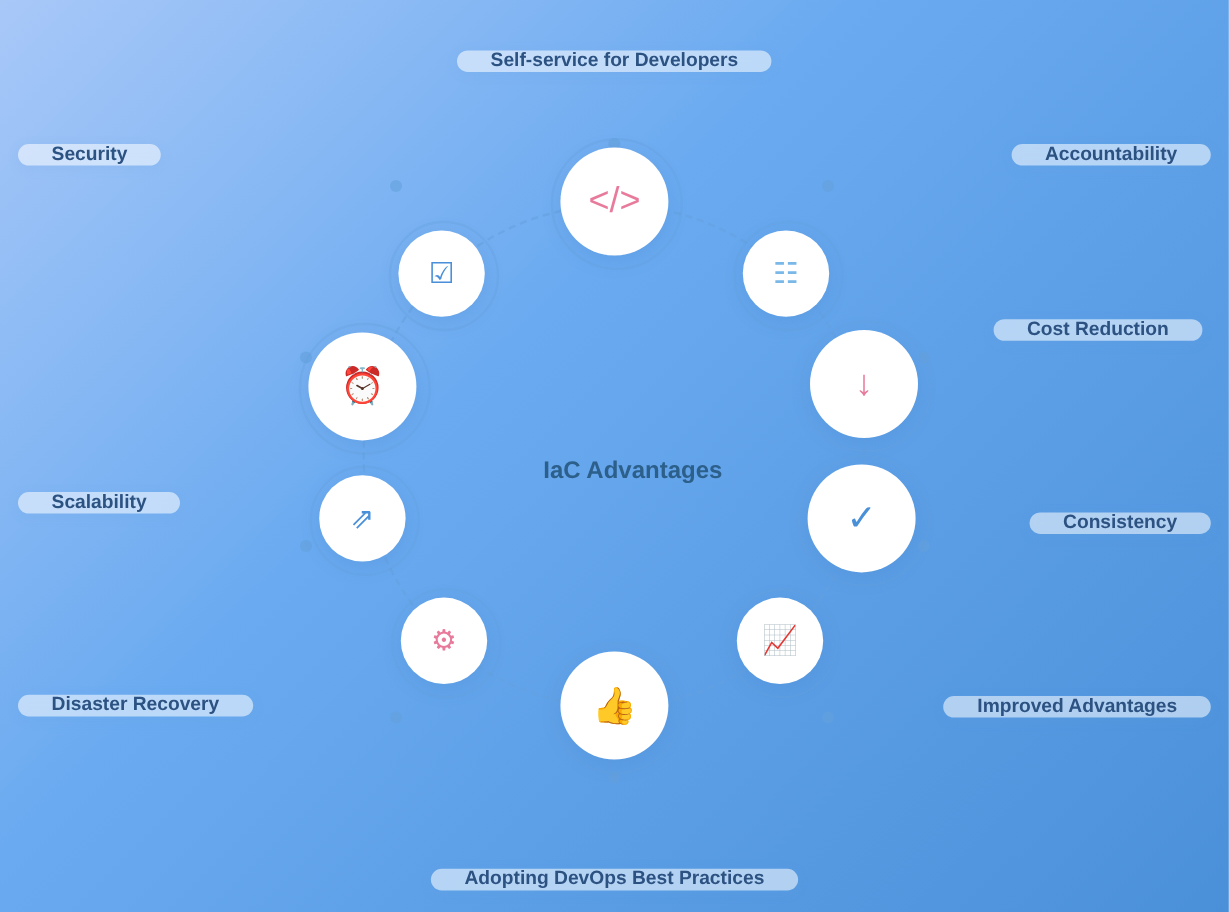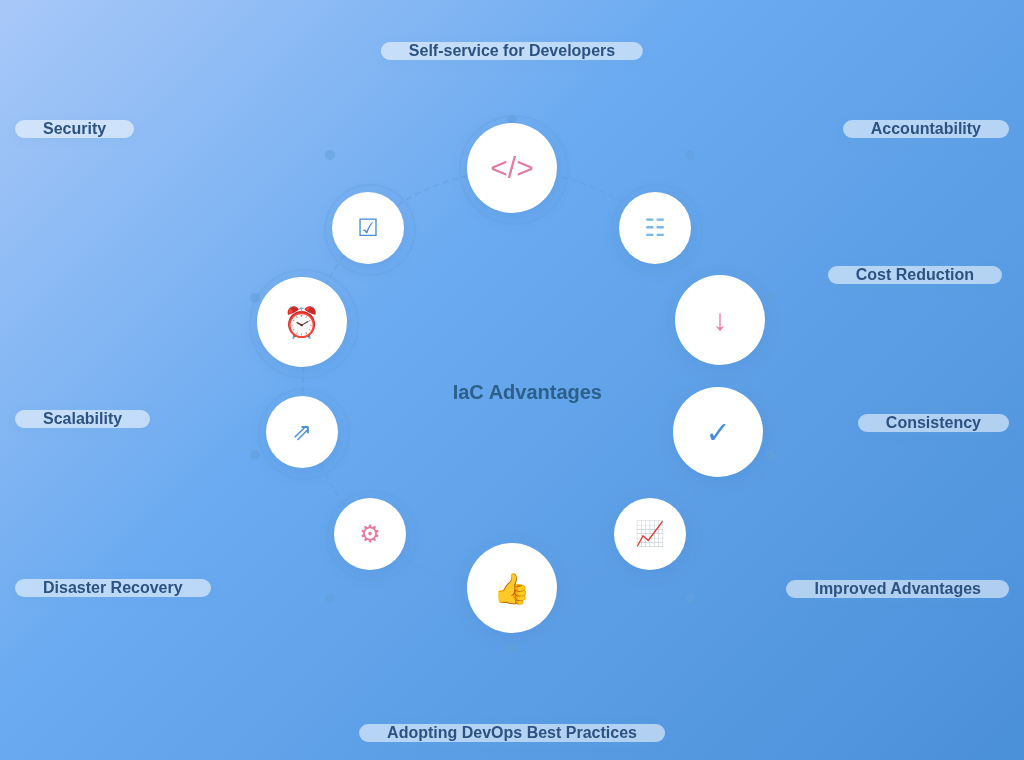--- a/index.html
+++ b/index.html
@@ -178,21 +178,21 @@
   <div class="dot" style="left:255px; top:455px;"></div>
   <div class="dot" style="left:255px; top:298px;"></div>
   <div class="dot" style="left:330px; top:155px;"></div>
 
   <div class="label-pill" style="left:50%; top:42px; transform:translateX(-50%);">Self-service for Developers</div>
 
   <div class="label-pill" style="right:15px; top:120px;">Accountability</div>
 
   <div class="label-pill" style="right:22px; top:266px;">Cost Reduction</div>
 
-  <div class="label-pill" style="right:15px; top:414px;">Consistency</div>
+  <div class="label-pill" style="right:15px; top:427px;">Consistency</div>
 
   <div class="label-pill" style="right:15px; top:580px;">Improved Advantages</div>
 
   <div class="label-pill" style="left:50%; bottom:18px; transform:translateX(-50%);">Adopting DevOps Best Practices</div>
 
   <div class="label-pill" style="left:15px; top:410px;">Scalability</div>
 
   <div class="label-pill" style="left:15px; top:579px;">Disaster Recovery</div>
 
 

